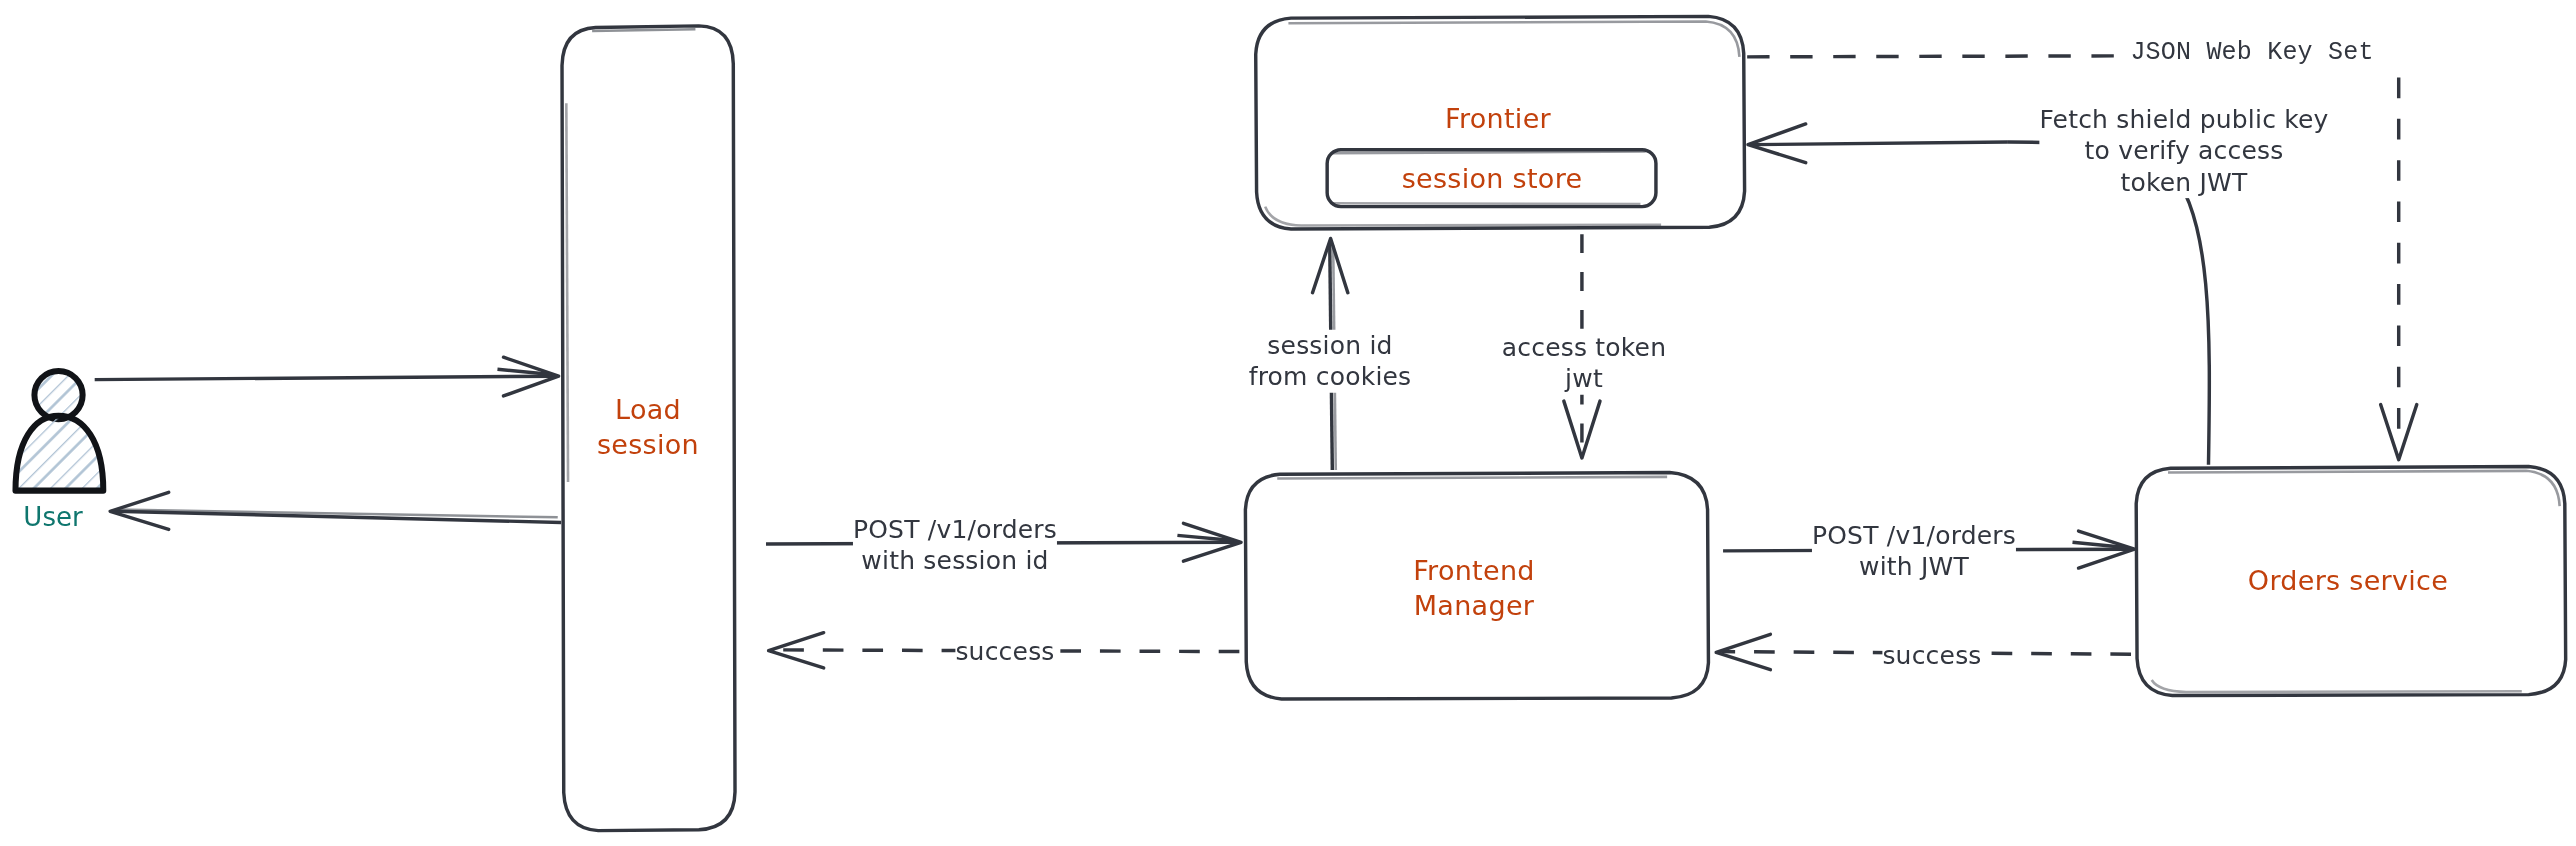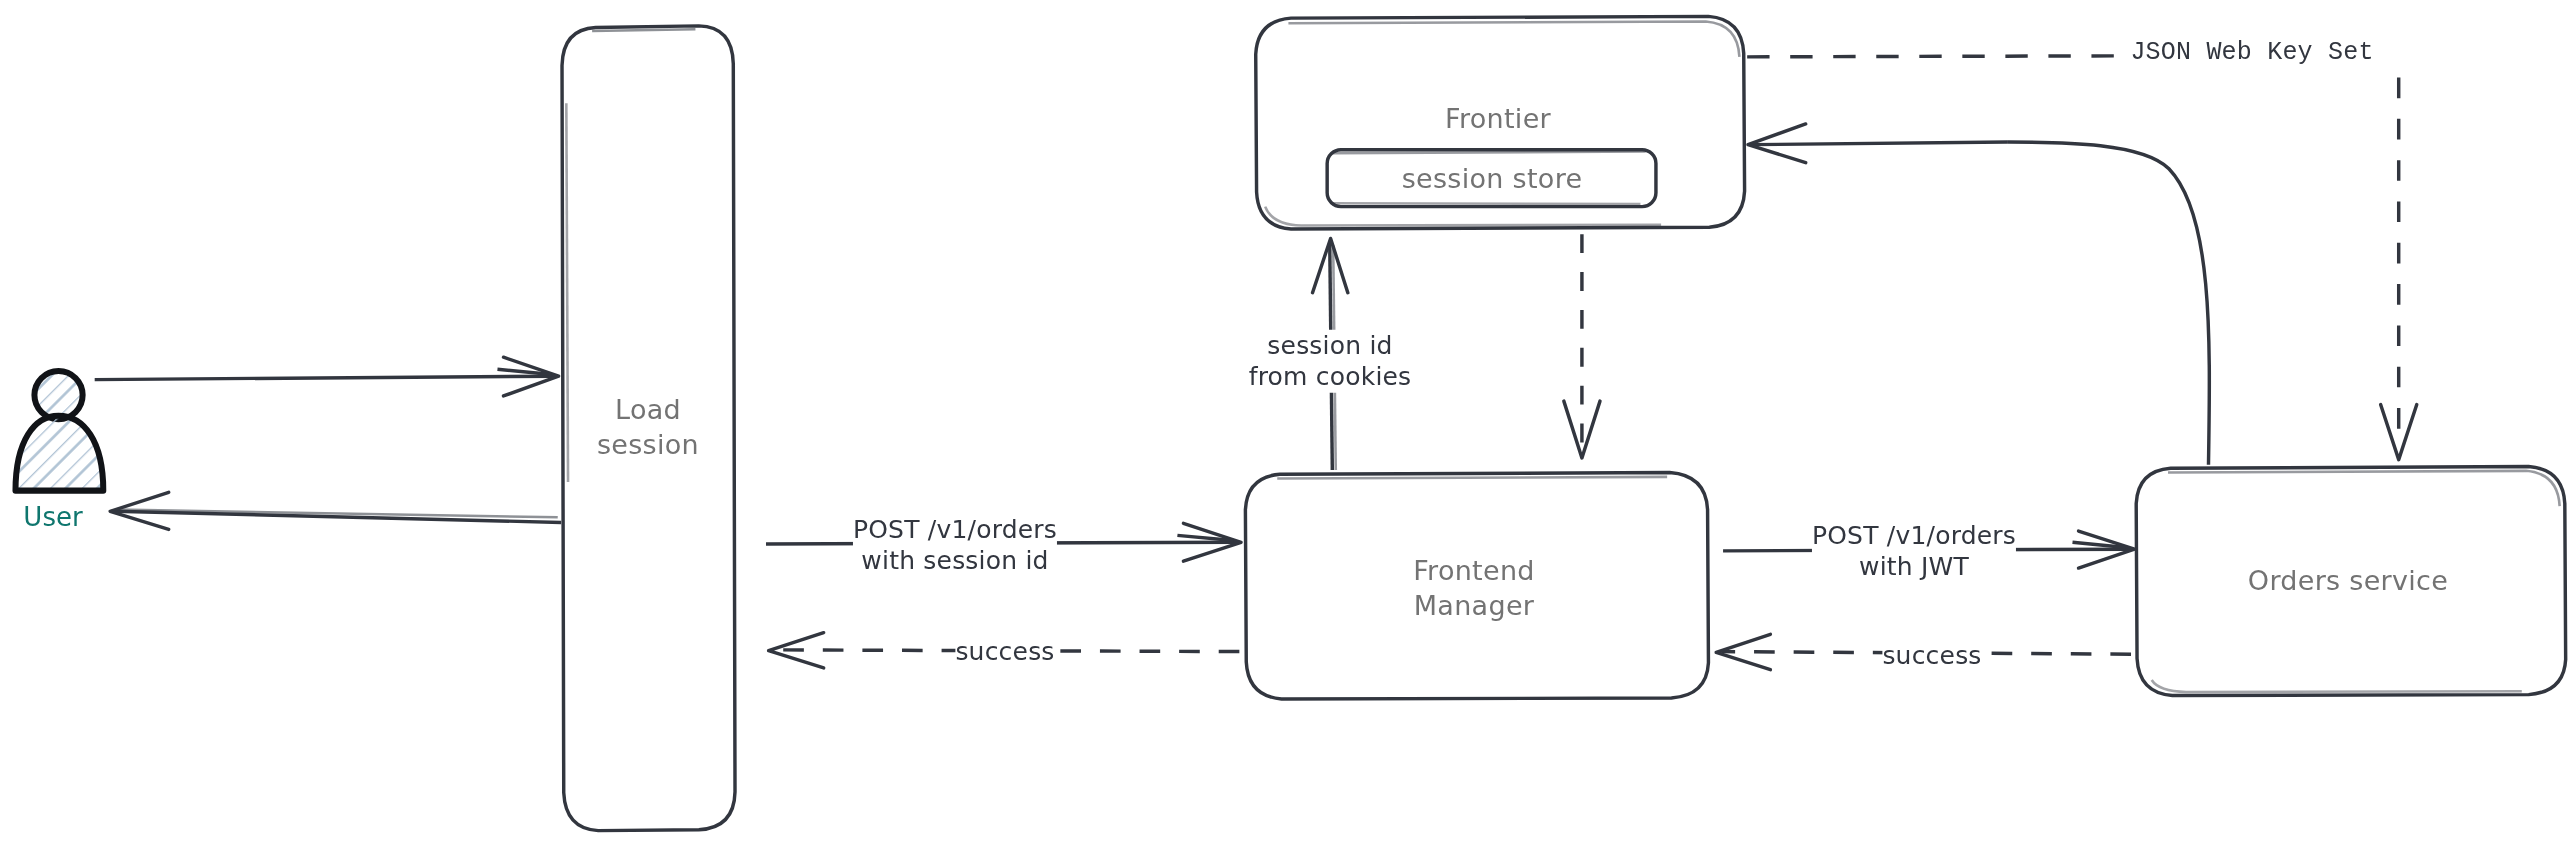--- a/index.html
+++ b/index.html
@@ -1,21 +1,21 @@
 <!DOCTYPE html>
 <html style="font-size:13.8px"><head>
 <meta charset="utf-8">
 <style>
   html,body{margin:0;padding:0;background:#ffffff;}
   body{width:2576px;height:847px;font-family:"DejaVu Sans",sans-serif;overflow:hidden;}
   #canvas{position:relative;width:2576px;height:847px;background:#fff;}
   svg.layer{position:absolute;top:0;left:0;width:2576px;height:847px;overflow:visible;}
   .nodeLabel{
     position:absolute;
-    color:#737373;
+    color:#c2410c;
     font-family:"DejaVu Sans",sans-serif;
     font-size:27px;
     line-height:1.28;
     text-align:center;
     white-space:pre-line;
     letter-spacing:0.3px;
     pointer-events:none;
   }
   .edgeLabel{
     position:absolute;
@@ -160,23 +160,28 @@
 
 
   <div class="edgeLabel ctr" style="left:955px;top:545px;">POST /v1/orders
 with session id</div>
 
   <div class="edgeLabel ctr" style="left:1005px;top:652px;">success</div>
 
   <div class="edgeLabel ctr" style="left:1330px;top:361px;">session id
 from cookies</div>
 
+  <div class="edgeLabel ctr" style="left:1584px;top:363px;">access token
+jwt</div>
 
   <div class="edgeLabel ctr" style="left:1914px;top:551px;">POST /v1/orders
 with JWT</div>
 
   <div class="edgeLabel ctr" style="left:1932px;top:656px;">success</div>
 
+  <div class="edgeLabel ctr" style="left:2184px;top:151px;">Fetch shield public key
+to verify access
+token JWT</div>
 
   <div class="edgeLabel ctr" style="left:2252px;top:53px;font-family:Liberation Mono, monospace;">JSON Web Key Set</div>
 
 </div>
 
 
 </body></html>

